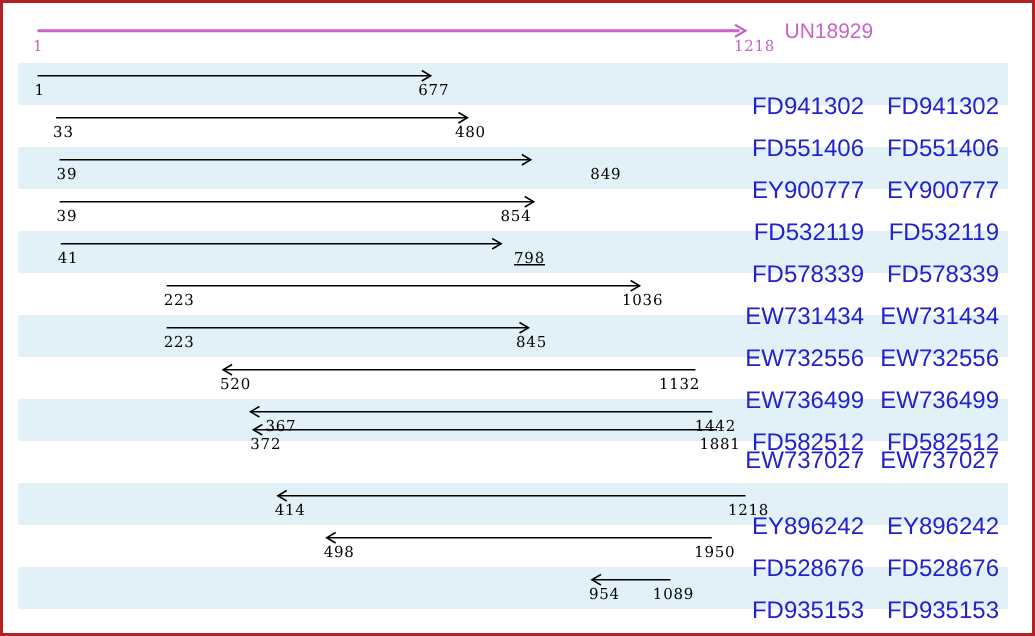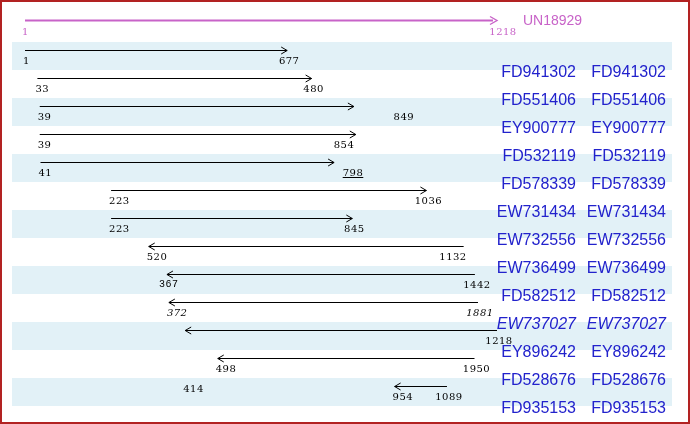--- a/index.html
+++ b/index.html
@@ -182,41 +182,41 @@
     <span class="coord start" style="left: 146.721px;">520</span>
     <span class="coord end" style="left: 453px;">1132</span>
     <a class="acc col1">EW736499</a>
     <a class="acc col2">EW736499</a>
   </div>
       <div class="row band" style="top: 266px;">
     <svg class="track" width="690" height="28">
       <line class="shaft" y1="8.5" y2="8.5" stroke="#000000" stroke-width="1" x1="166.94905505341004" x2="474.8931799506984"></line>
       <path class="head" fill="none" stroke="#000000" stroke-width="1" d="M 172.94905505341004 5 L 166.94905505341004 8.5 L 172.94905505341004 12"></path>
     </svg>
-    <span class="coord start" style="left: 159px; font-family: Liberation Mono, monospace;">367</span>
+    <span class="coord start" style="left: 177px;">367</span>
     <span class="coord end" style="left: 476.893px;">1442</span>
     <a class="acc col1">FD582512</a>
     <a class="acc col2">FD582512</a>
   </div>
-      <div class="row" style="top: 294px; font-style: italic;">
+      <div class="row" style="top: 278px;">
     <svg class="track" width="690" height="28">
       <line class="shaft" y1="8.5" y2="8.5" stroke="#000000" stroke-width="1" x1="168.88824979457684" x2="477.99589153656535"></line>
       <path class="head" fill="none" stroke="#000000" stroke-width="1" d="M 174.88824979457684 5 L 168.88824979457684 8.5 L 174.88824979457684 12"></path>
     </svg>
     <span class="coord start" style="left: 166.888px;">372</span>
     <span class="coord end" style="left: 479.996px;">1881</span>
     <a class="acc col1">EW737027</a>
     <a class="acc col2">EW737027</a>
   </div>
       <div class="row band" style="top: 322px;">
     <svg class="track" width="690" height="28">
       <line class="shaft" y1="8.5" y2="8.5" stroke="#000000" stroke-width="1" x1="185.17748562037798" x2="497"></line>
       <path class="head" fill="none" stroke="#000000" stroke-width="1" d="M 191.17748562037798 5 L 185.17748562037798 8.5 L 191.17748562037798 12"></path>
     </svg>
-    <span class="coord start" style="left: 183.177px; margin-top: 48px;">414</span>
+    <span class="coord start" style="left: 183.177px;">414</span>
     <span class="coord end" style="left: 499px;">1218</span>
     <a class="acc col1">EY896242</a>
     <a class="acc col2">EY896242</a>
   </div>
       <div class="row" style="top: 350px;">
     <svg class="track" width="690" height="28">
       <line class="shaft" y1="8.5" y2="8.5" stroke="#000000" stroke-width="1" x1="217.7559572719803" x2="474.50534100246506"></line>
       <path class="head" fill="none" stroke="#000000" stroke-width="1" d="M 223.7559572719803 5 L 217.7559572719803 8.5 L 223.7559572719803 12"></path>
     </svg>
     <span class="coord start" style="left: 215.756px;">498</span>

